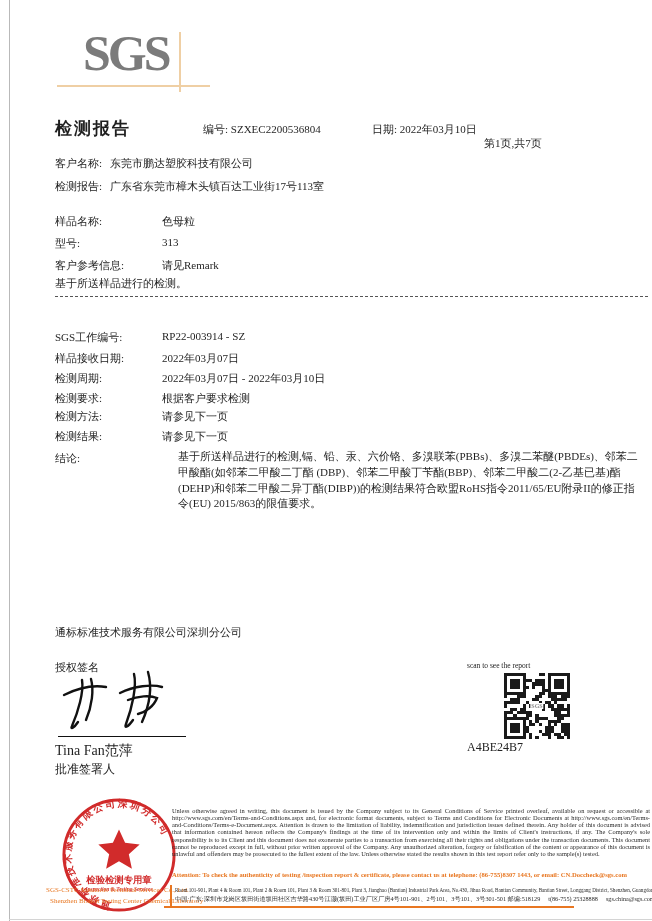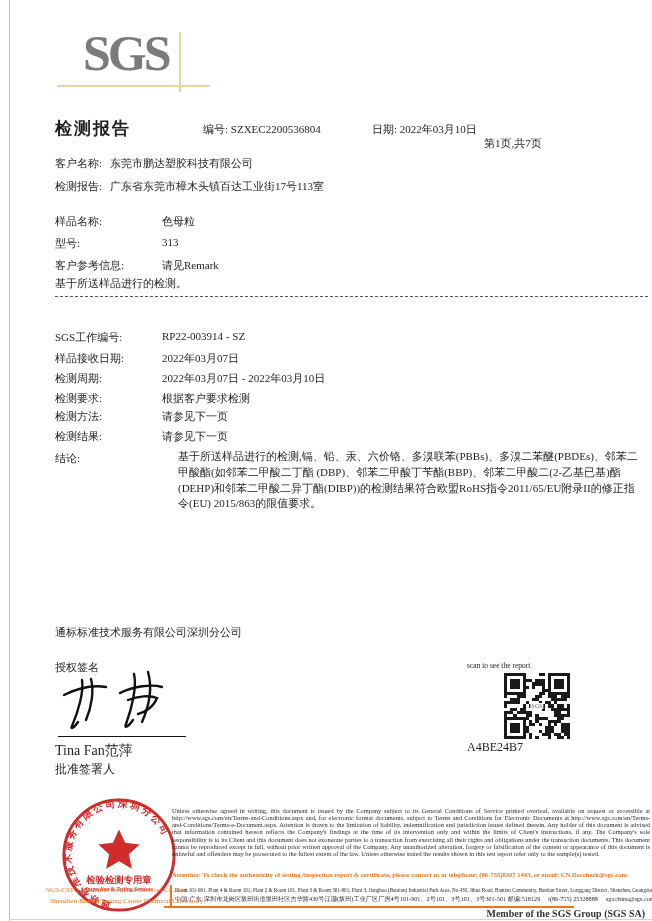--- a/index.html
+++ b/index.html
@@ -430,15 +430,14 @@
       <span>Room 101-901, Plant 4 &amp; Room 101, Plant 2 &amp; Room 101, Plant 3 &amp; Room 301-801, Plant 3, Jianghao (Bantian) Industrial Park Area, No.430, Jihua Road, Bantian Community, Bantian Street, Longgang District, Shenzhen, Guangdong, China 518129</span>
 
     </div>
     <div class="addr-row2">
       <span>中国·广东·深圳市龙岗区坂田街道坂田社区吉华路430号江灏(坂田)工业厂区厂房4号101-901、2号101、3号101、3号301-501 邮编:518129</span>
       <span>t(86-755) 25328888</span>
       <span>sgs.china@sgs.com</span>
     </div>
   </div>
   <div class="footer-hline"></div>
-  <div class="member">Member of the SGS Group (SGS SA)</div>
 
 </div>
 
 </body></html>

